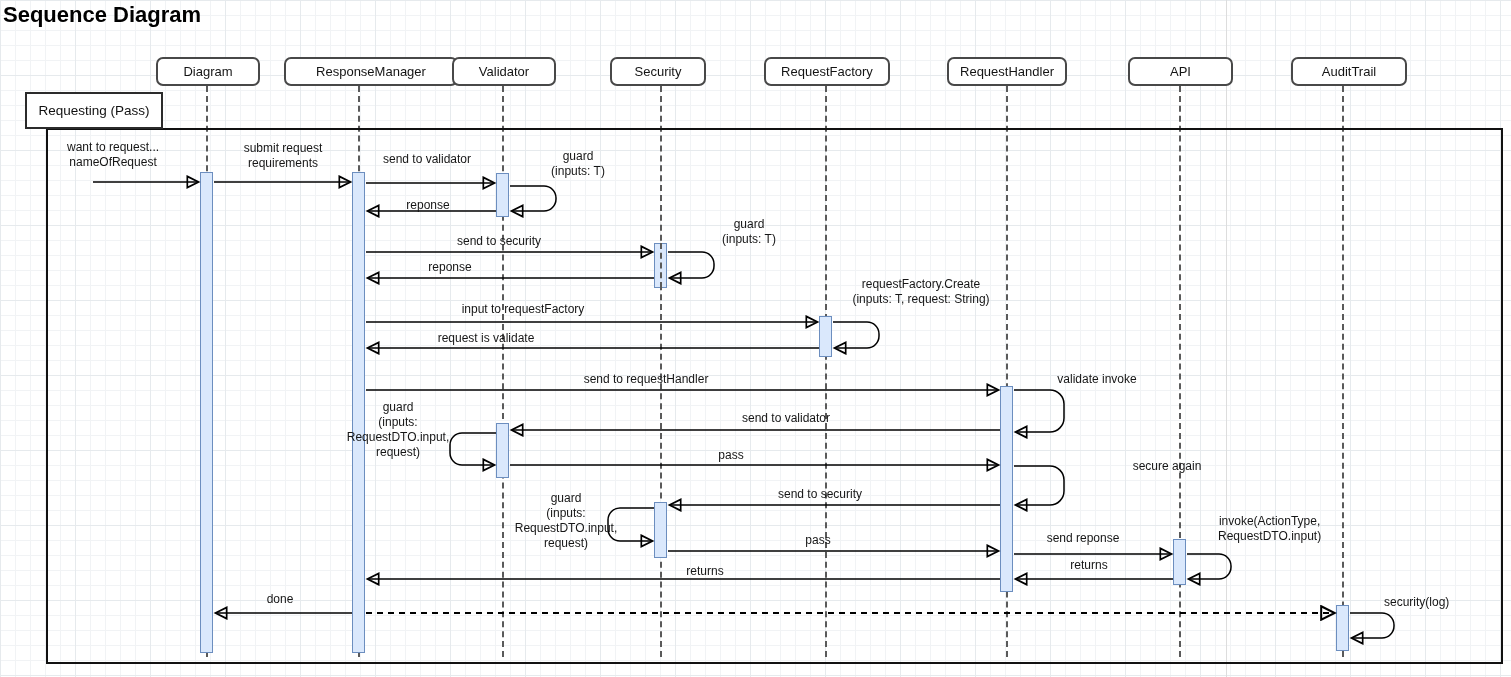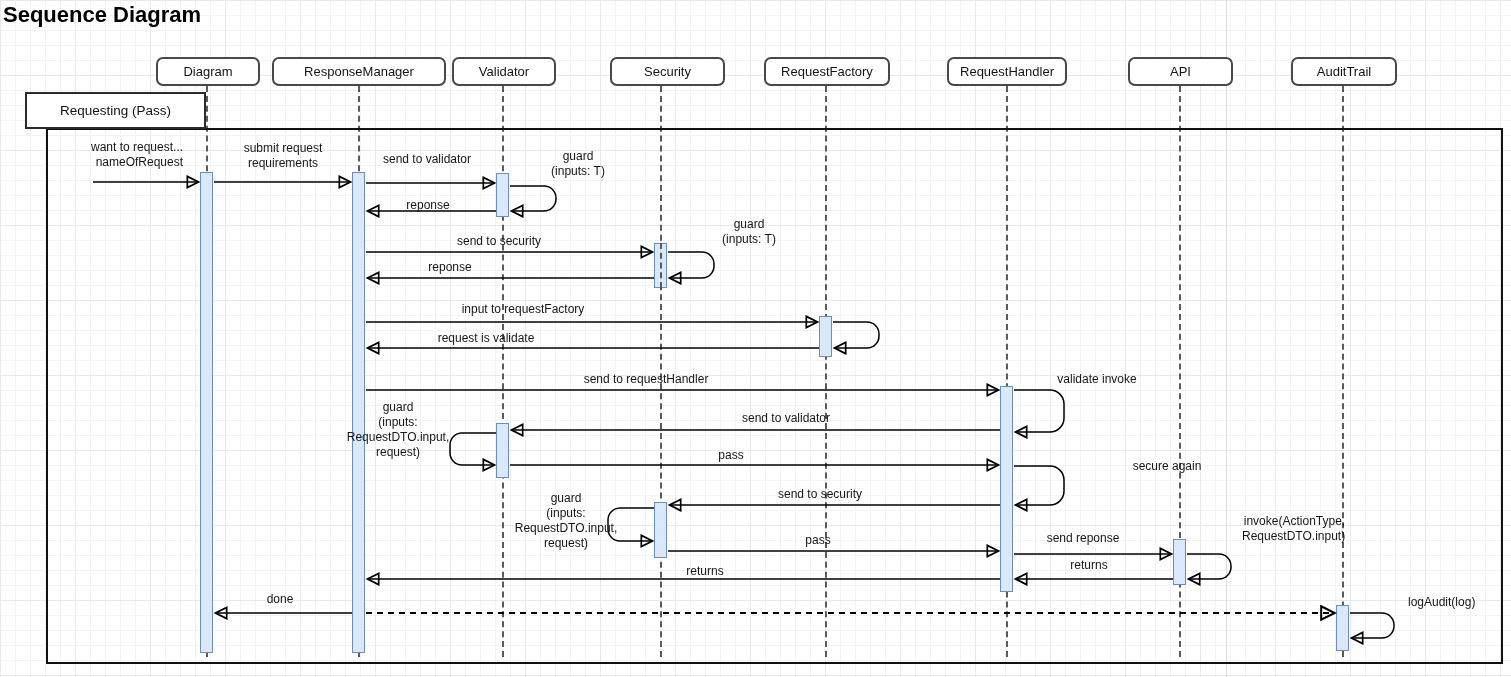--- a/index.html
+++ b/index.html
@@ -10,32 +10,32 @@
     background-image:
       linear-gradient(to right,#e6eaed 1px,transparent 1px),
       linear-gradient(to bottom,#e6eaed 1px,transparent 1px),
       linear-gradient(to right,#f1f3f5 1px,transparent 1px),
       linear-gradient(to bottom,#f1f3f5 1px,transparent 1px);
     background-size:75px 75px,75px 75px,15px 15px,15px 15px;
   }
   .page-title{position:absolute;left:3px;top:2px;font-size:22px;font-weight:bold;color:#000;letter-spacing:0;}
   .page-border{position:absolute;top:0;bottom:0;width:1px;background:#ddd;}
   .frame{position:absolute;left:46px;top:128px;width:1457px;height:536px;border:2px solid #111;box-sizing:border-box;background:transparent;}
-  .frame-label{position:absolute;left:25px;top:92px;width:181px;height:37px;background:#fff;border:2px solid #2b2b2b;box-sizing:border-box;
+  .frame-label{position:absolute;left:25px;top:92px;width:138px;height:37px;background:#fff;border:2px solid #2b2b2b;box-sizing:border-box;
     display:flex;align-items:center;justify-content:center;font-size:13.5px;color:#111;}
   .actor{position:absolute;top:57px;height:29px;background:#fff;border:2px solid #484848;border-radius:7px;box-sizing:border-box;
     display:flex;align-items:center;justify-content:center;font-size:13px;color:#141414;}
   .lifeline{position:absolute;top:86px;height:571px;width:0;border-left:2px dashed #5a5a5a;}
   .activation{position:absolute;width:13px;background:#dae8fc;border:1.5px solid #6c8ebf;box-sizing:border-box;}
   .lifeline-overlay{position:absolute;width:0;border-left:2px dashed #5a5a5a;}
   .arrows{position:absolute;left:0;top:0;pointer-events:none;}
   .arrows line,.arrows path{stroke:#000;stroke-width:1.5;fill:none;}
   .arrows .dashed{stroke-dasharray:6 5;stroke-width:1.8;}
   .msg-label{position:absolute;font-size:12px;line-height:15px;color:#161616;white-space:pre-line;text-align:center;transform:translateX(-50%);}
-  .msg-label.la{transform:none;text-align:right;margin-left:24px;}
+  .msg-label.la{transform:none;text-align:center;}
 </style>
 </head>
 <body>
 
 <div class="canvas">
 
   <div class="page-border" style="left:1226px"></div>
 
   <div class="page-title">Sequence Diagram</div>
 
@@ -45,27 +45,27 @@
   <div class="lifeline" style="left:660px"></div>
   <div class="lifeline" style="left:825px"></div>
   <div class="lifeline" style="left:1006px"></div>
   <div class="lifeline" style="left:1179px"></div>
   <div class="lifeline" style="left:1342px"></div>
 
   <div class="frame"></div>
   <div class="frame-label">Requesting (Pass)</div>
 
   <div class="actor" style="left:156px;width:104px">Diagram</div>
-  <div class="actor" style="left:272px;width:174px">ResponseManager</div>
+  <div class="actor" style="left:284px;width:174px">ResponseManager</div>
   <div class="actor" style="left:452px;width:104px">Validator</div>
-  <div class="actor" style="left:610px;width:115px">Security</div>
+  <div class="actor" style="left:610px;width:96px">Security</div>
   <div class="actor" style="left:764px;width:126px">RequestFactory</div>
   <div class="actor" style="left:947px;width:120px">RequestHandler</div>
   <div class="actor" style="left:1128px;width:105px">API</div>
-  <div class="actor" style="left:1291px;width:106px">AuditTrail</div>
+  <div class="actor" style="left:1291px;width:116px">AuditTrail</div>
 
   <div class="activation" style="left:200px;top:172px;height:481px"></div>
   <div class="activation" style="left:352px;top:172px;height:481px"></div>
   <div class="activation" style="left:496px;top:173px;height:44px"></div>
   <div class="activation" style="left:654px;top:243px;height:45px"></div>
   <div class="lifeline-overlay" style="left:660px;top:243px;height:45px"></div>
   <div class="activation" style="left:819px;top:316px;height:41px"></div>
   <div class="activation" style="left:1000px;top:386px;height:206px"></div>
   <div class="activation" style="left:496px;top:423px;height:55px"></div>
   <div class="activation" style="left:654px;top:502px;height:56px"></div>
@@ -113,20 +113,22 @@
 requirements</div>
   <div class="msg-label" style="left:427px;top:152px">send to validator</div>
   <div class="msg-label" style="left:578px;top:149px">guard
 (inputs: T)</div>
   <div class="msg-label" style="left:428px;top:198px">reponse</div>
   <div class="msg-label" style="left:499px;top:234px">send to security</div>
   <div class="msg-label" style="left:749px;top:217px">guard
 (inputs: T)</div>
   <div class="msg-label" style="left:450px;top:260px">reponse</div>
   <div class="msg-label" style="left:523px;top:302px">input to requestFactory</div>
+  <div class="msg-label" style="left:921px;top:277px">requestFactory.Create
+(inputs: T, request: String)</div>
   <div class="msg-label" style="left:486px;top:331px">request is validate</div>
   <div class="msg-label" style="left:646px;top:372px">send to requestHandler</div>
   <div class="msg-label" style="left:1097px;top:372px">validate invoke</div>
   <div class="msg-label" style="left:786px;top:411px">send to validator</div>
   <div class="msg-label" style="left:398px;top:400px">guard
 (inputs:
 RequestDTO.input,
 request)</div>
   <div class="msg-label" style="left:731px;top:448px">pass</div>
   <div class="msg-label" style="left:1167px;top:459px">secure again</div>
@@ -135,15 +137,15 @@
 (inputs:
 RequestDTO.input,
 request)</div>
   <div class="msg-label" style="left:818px;top:533px">pass</div>
   <div class="msg-label" style="left:1083px;top:531px">send reponse</div>
   <div class="msg-label la" style="left:1218px;top:514px">invoke(ActionType,
 RequestDTO.input)</div>
   <div class="msg-label" style="left:1089px;top:558px">returns</div>
   <div class="msg-label" style="left:705px;top:564px">returns</div>
   <div class="msg-label" style="left:280px;top:592px">done</div>
-  <div class="msg-label la" style="left:1384px;top:595px">logAudit(log)</div>
+  <div class="msg-label la" style="left:1384px;top:595px">security(log)</div>
 
 </div>
 
 </body></html>

